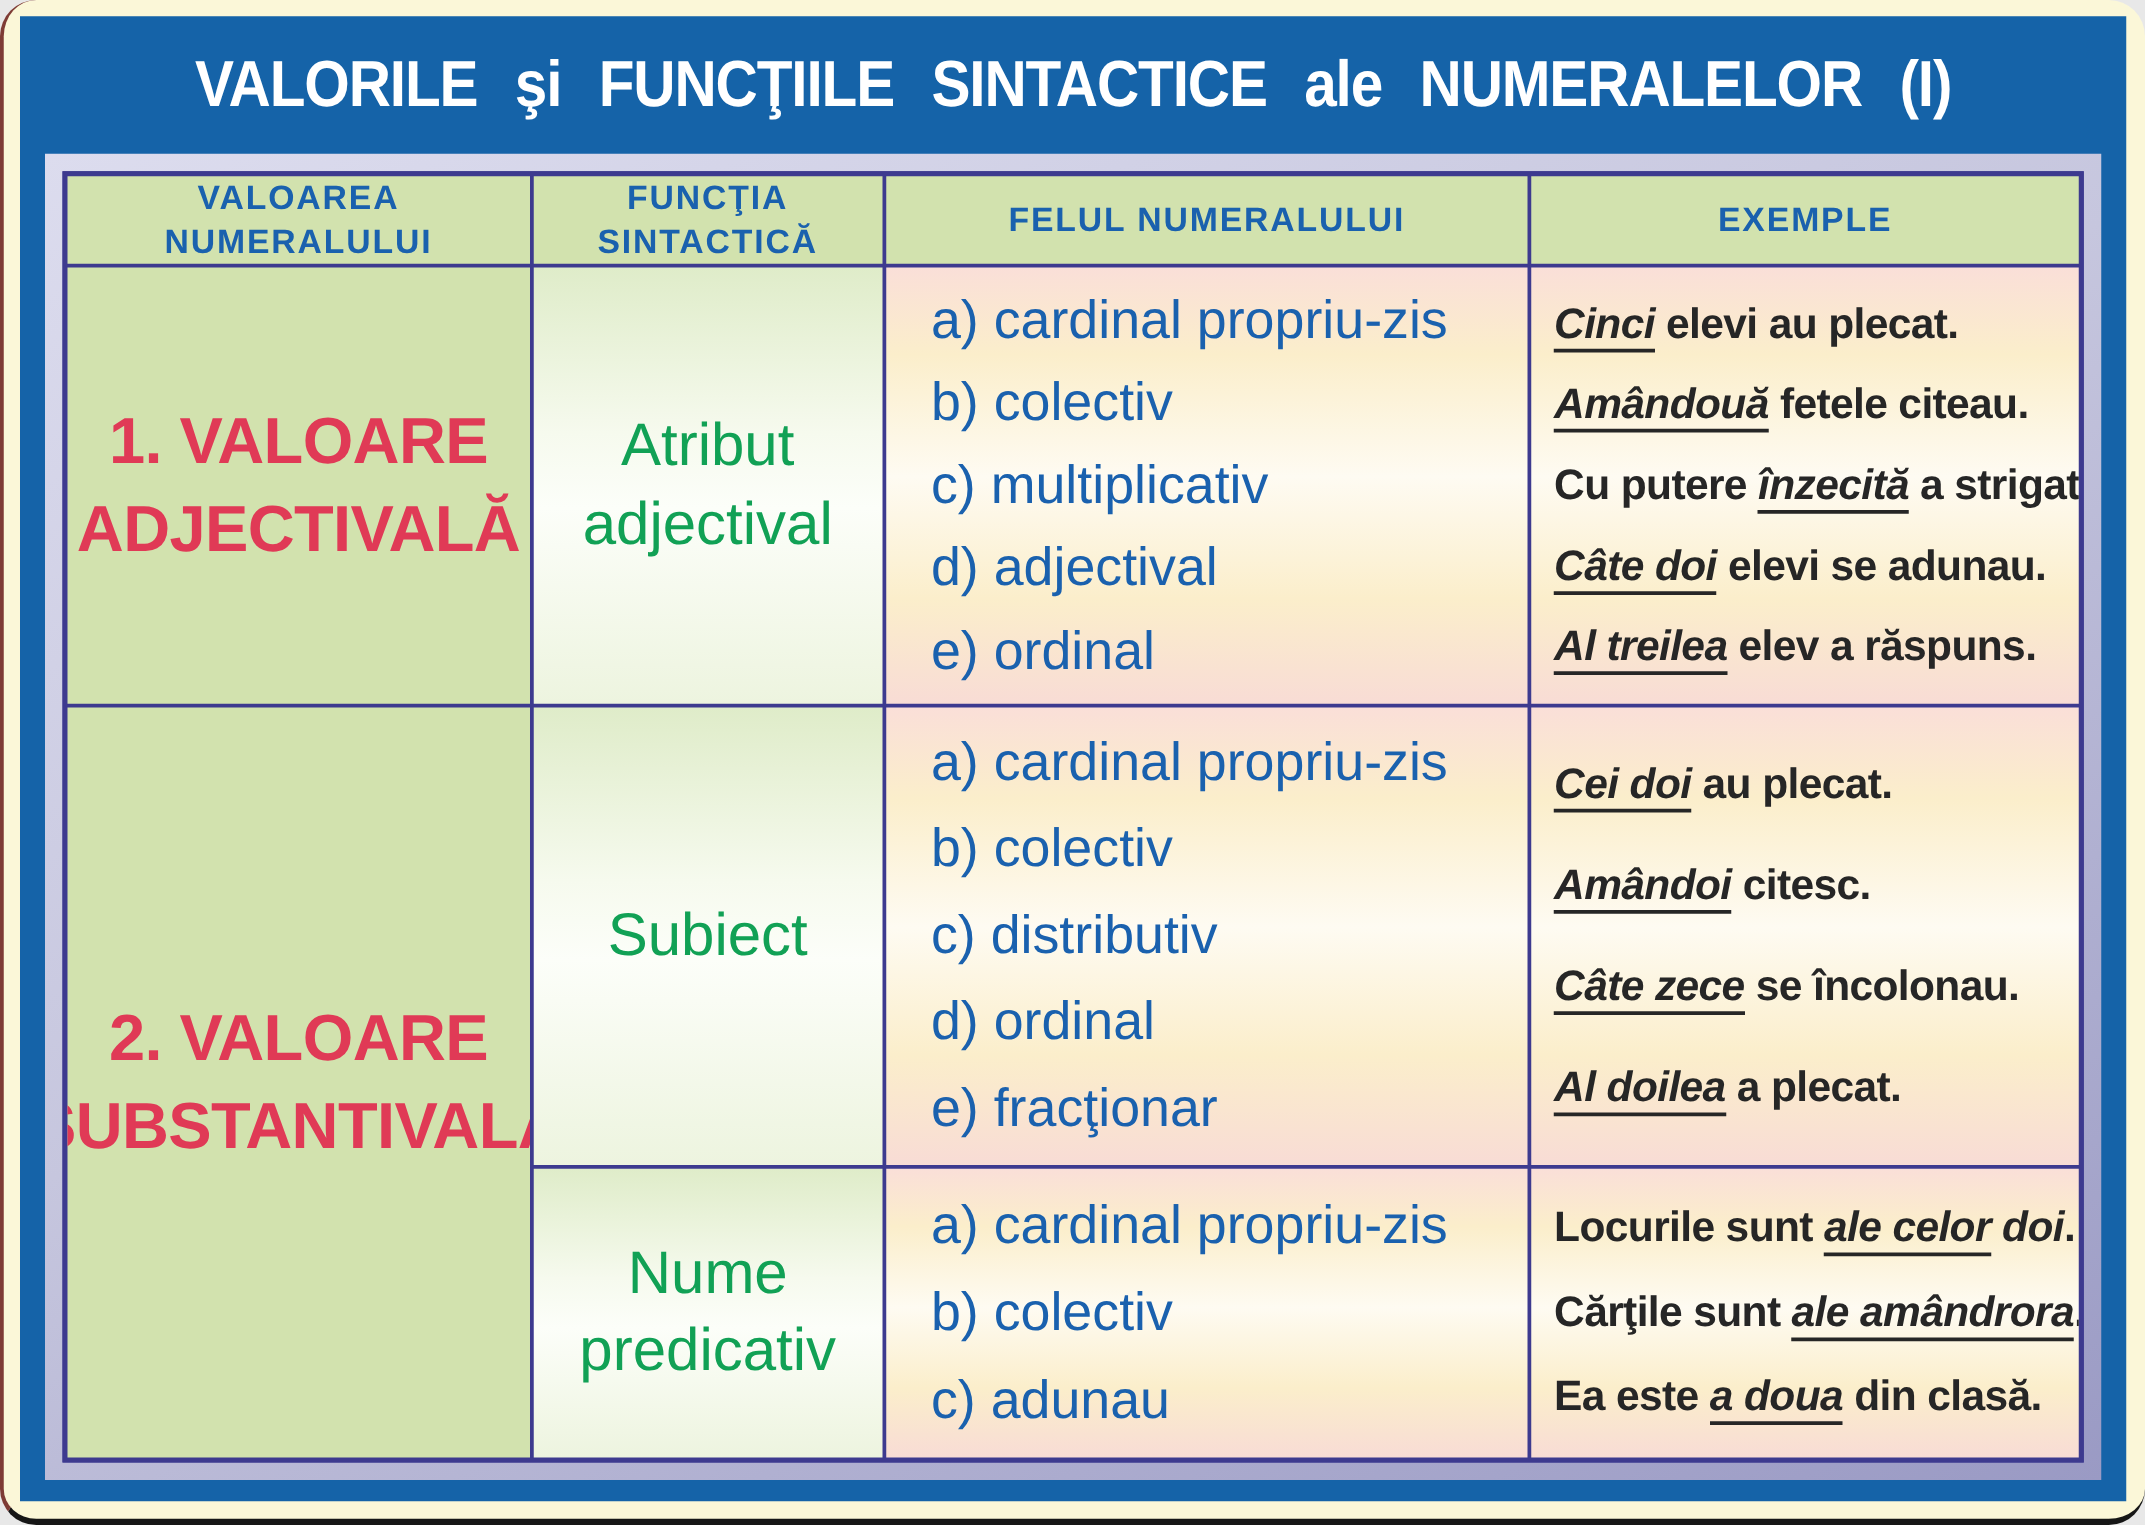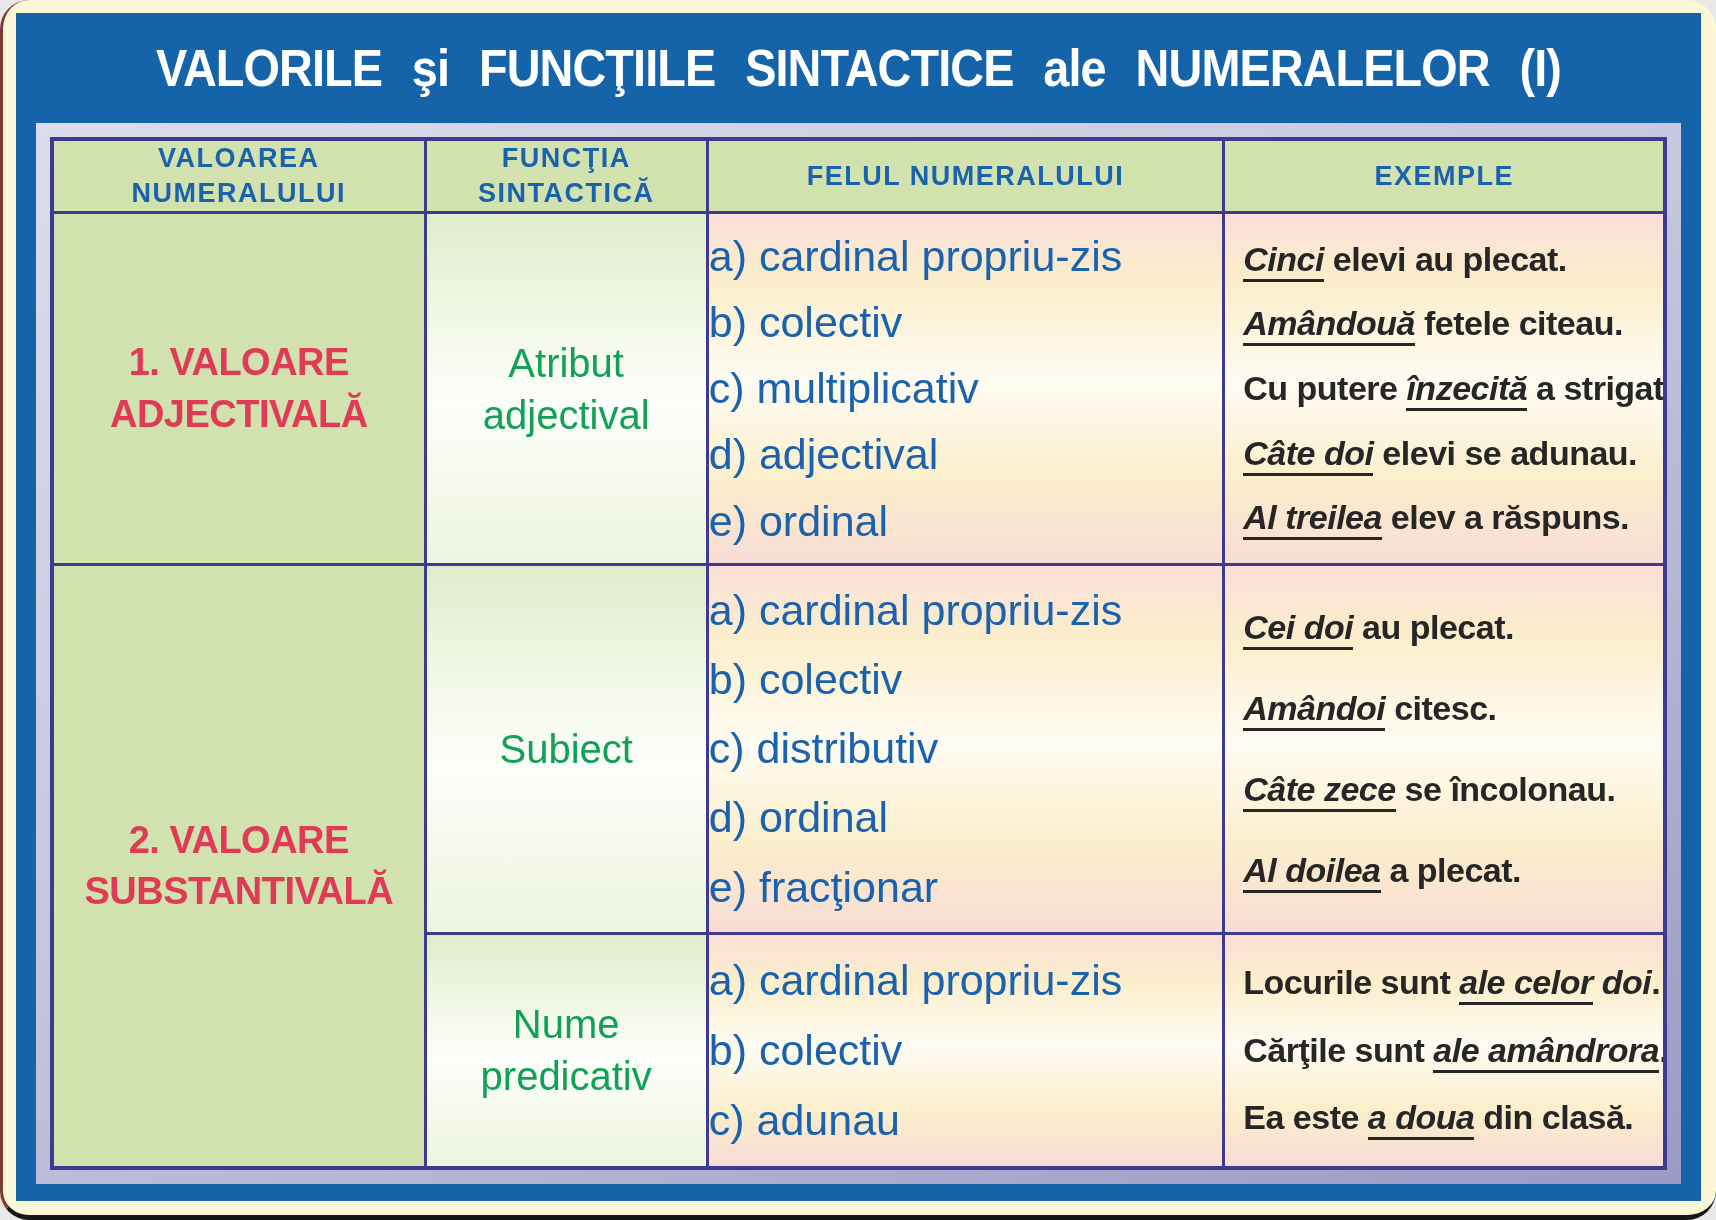--- a/index.html
+++ b/index.html
@@ -63,35 +63,36 @@
   .hdr{
     align-items:center;text-align:center;
     color:#1A61AE;
     font-size:27px;font-weight:700;
     letter-spacing:1.5px;line-height:1.3;
     padding:0 10px;
   }
   .value{
     align-items:center;text-align:center;
     color:#E03A56;
-    font-size:38px;font-weight:700;
+    font-size:52px;font-weight:700;
     letter-spacing:-0.5px;line-height:1.35;
     padding:0 14px;
   }
   .func{
     align-items:center;text-align:center;
     color:#11A155;
-    font-size:40px;font-weight:400;
+    font-size:48px;font-weight:400;
     line-height:1.3;
     padding:0 10px;
   }
   .kinds{
     justify-content:space-evenly;
     color:#1A61AE;
     font-size:43px;font-weight:400;
+    padding-left:36px;
   }
   .examples{
     justify-content:space-evenly;
     color:#262626;
     font-size:34px;font-weight:700;
     letter-spacing:-0.5px;
     padding-left:18px;
   }
   .example{white-space:nowrap;}
   .mark{

